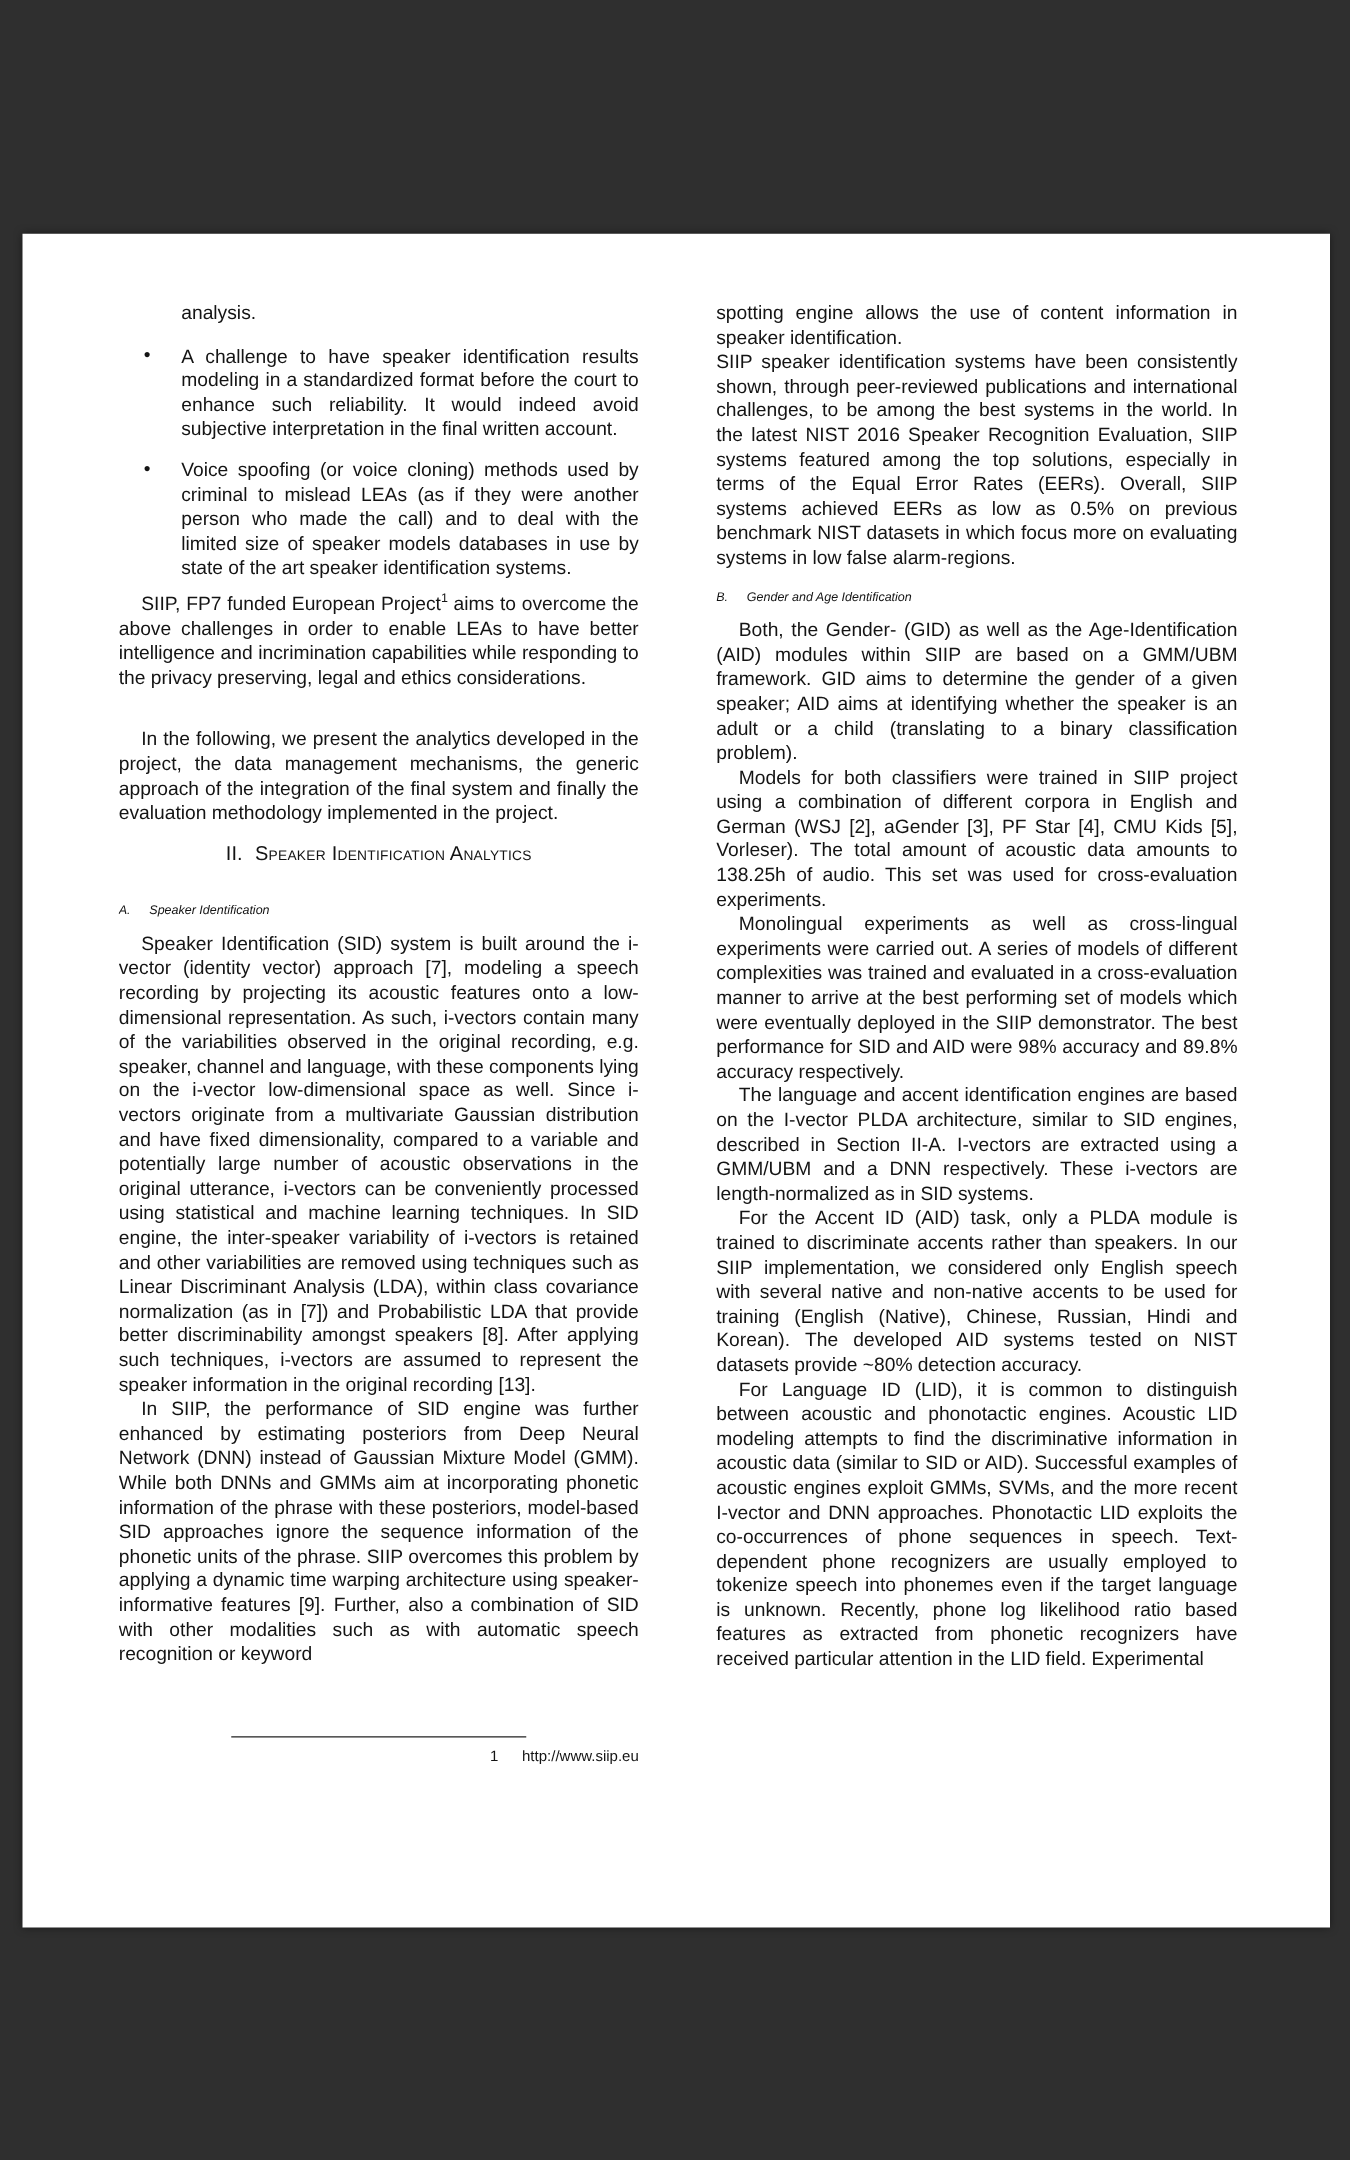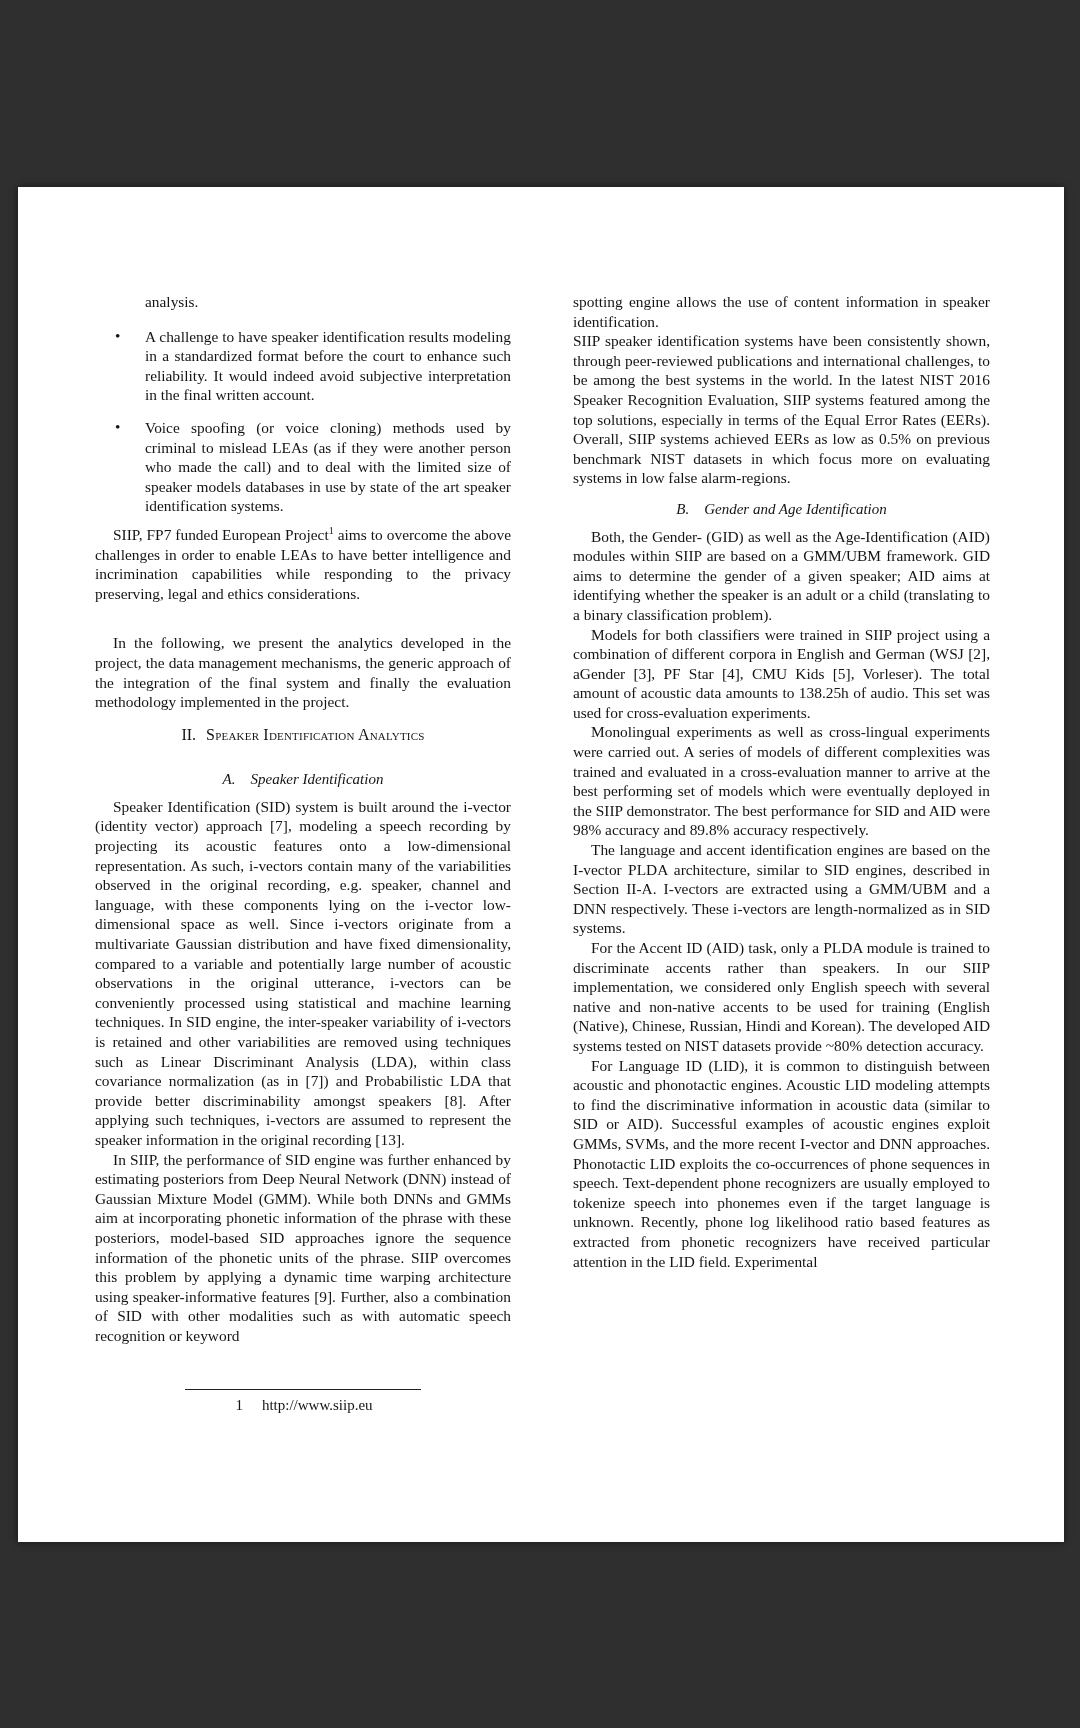--- a/index.html
+++ b/index.html
@@ -21,23 +21,23 @@
     width: 1046px;
     height: 1355px;
     background: #ffffff;
     box-shadow: 0 0 7px rgba(0,0,0,0.55);
     overflow: hidden;
   }
   .columns {
     box-sizing: border-box;
     display: flex;
     height: 100%;
-    padding: 105px 72px 126px 77px;
+    padding: 54px 72px 126px 77px;
     gap: 62px;
-    font-family: Liberation Serif, serif;
+    font-family: Liberation Sans, sans-serif;
     font-size: 15.4px;
     line-height: 19.6px;
     color: #141414;
     text-align: justify;
   }
   .col { overflow: hidden; }
   .col-left  { flex: 0 0 416px; display: flex; flex-direction: column; }
   .col-right { flex: 0 0 417px; }
   p { margin: 0; }
   .cont-indent { padding-left: 50px; text-align: left; }
@@ -65,45 +65,45 @@
     text-align: center;
     margin: 13px 0 14px 0;
     text-indent: 0;
   }
   .section-heading .sc {
     font-variant: small-caps;
     letter-spacing: 0.2px;
     margin-left: 10px;
   }
   .subsection {
-    font-size: 15px;
+    font-size: 10px;
     font-weight: normal;
     font-style: italic;
-    text-align: center;
+    text-align: left;
     margin: 12px 0 7px 0;
   }
   .subsection .sub-title { margin-left: 15px; }
   sup.fnref {
     font-size: 10px;
     line-height: 0;
     vertical-align: super;
   }
   .footnote-block {
     margin-top: auto;
     text-align: left;
   }
   .footnote-rule {
     width: 236px;
     margin-left: 90px;
     border-top: 1.6px solid #222;
     margin-bottom: 6px;
   }
   .footnote {
-    font-size: 15px;
-    text-align: center;
+    font-size: 12px;
+    text-align: right;
   }
   .footnote .fn-marker { margin-left: 2px; margin-right: 19px; }
   .footnote .fn-url {
     color: #141414;
     text-decoration: none;
   }
 </style>
 </head>
 <body>
 

